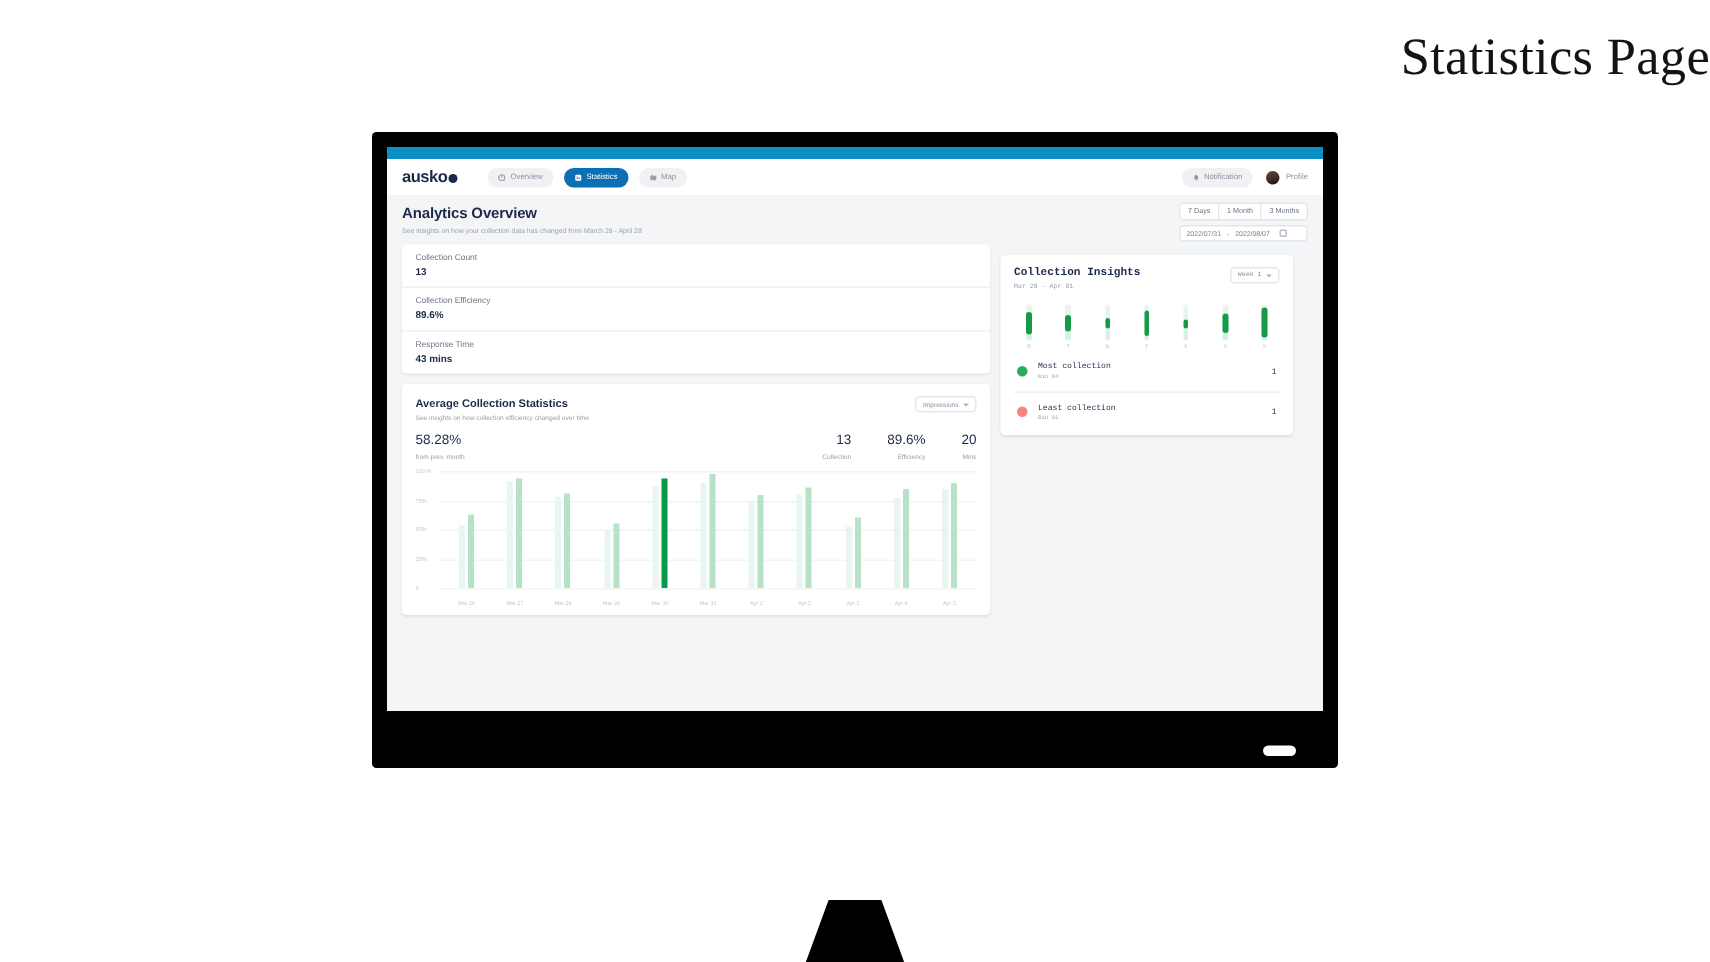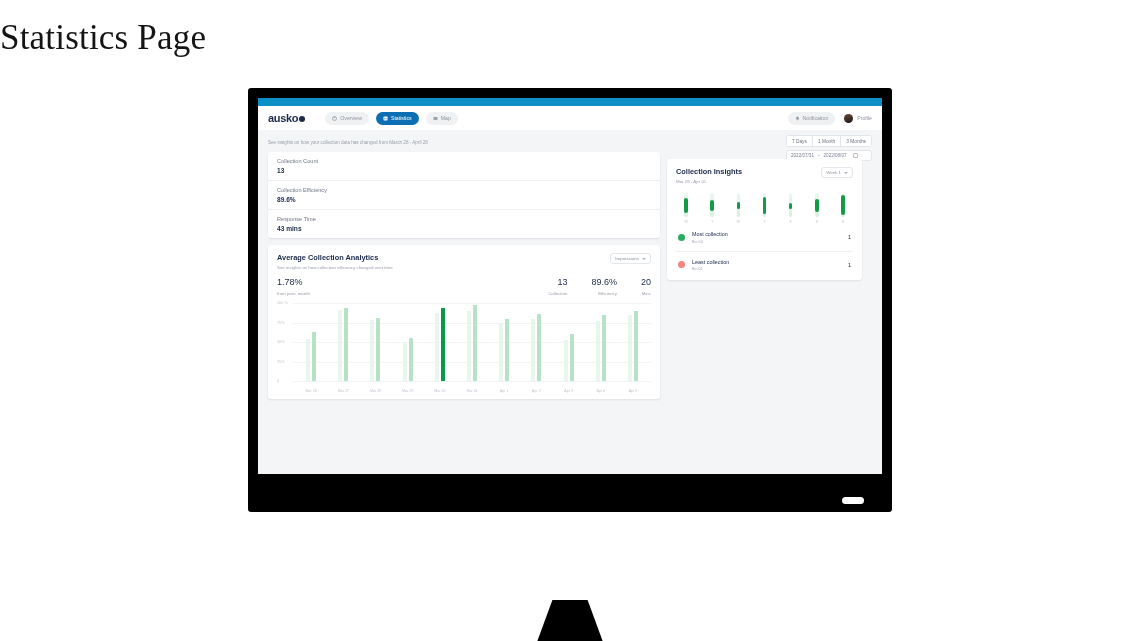--- a/index.html
+++ b/index.html
@@ -1,21 +1,21 @@
 <!DOCTYPE html>
 <html><head>
 <meta charset="utf-8">
 <style>
   * { box-sizing: border-box; margin: 0; padding: 0; }
   html, body { width: 1140px; height: 641px; background: #ffffff; overflow: hidden; }
   body { font-family: "Liberation Sans", sans-serif; }
 
   .page-title {
     position: absolute; top: 18px; left: 0; width: 1140px;
-    text-align: left; font-family: "Liberation Serif", serif;
+    text-align: right; font-family: "Liberation Serif", serif;
     font-size: 35px; font-weight: 400; color: #141414; letter-spacing: .2px;
   }
 
   
   .monitor { position: absolute; left: 248px; top: 88px; width: 644px; height: 424px; }
   .bezel {
     position: absolute; inset: 0; background: #000000; border-radius: 3px;
     padding: 10px 10px 28px 10px;
   }
   .led {
@@ -131,21 +131,21 @@
   .bars { position: absolute; left: 18px; right: 2px; bottom: 12px; top: 2px; display: flex; }
   .group { flex: 1; display: flex; justify-content: center; align-items: flex-end; gap: 2px; }
   .bar { width: 4px; border-radius: .5px; }
   .bar.pale { background: #e9f6ee; }
   .bar.mid { background: #b7e2c6; }
   .bar.dark { background: #089949; }
   .xlabels { position: absolute; left: 18px; right: 2px; bottom: 0; display: flex; }
   .xlabels div { flex: 1; text-align: center; font-size: 3.6px; color: #c2c6cf; }
 
   
-  .ins { padding: 8px 9px 2px 9px; position: relative; }
+  .ins { padding: 8px 9px 2px 9px; position: relative; font-family: Liberation Mono, monospace; }
   .weekbars { display: flex; justify-content: space-between; margin-top: 9px; padding: 0 4px; }
   .wb { width: 12px; text-align: center; }
   .wb .track { width: 3.6px; height: 24px; margin: 0 auto; background: linear-gradient(#eaf7ef,#d6f0e0); border-radius: 2px; position: relative; }
   .wb .fillbar { position: absolute; left: 0; width: 100%; background: #159b48; border-radius: 2px; }
   .wb .d { font-size: 3.8px; color: #c2c6cf; margin-top: 3px; }
   .insrow { display: flex; align-items: center; padding: 7px 2px; border-bottom: 1px solid #eef0f3; }
   .insrow:last-child { border-bottom: none; }
   .dot { width: 7px; height: 7px; border-radius: 50%; margin-right: 7px; flex: none; }
   .dot.g { background: #2bab5d; }
   .dot.r { background: #f4867f; }
@@ -210,20 +210,21 @@
             <span>Notification</span>
           </div>
           <div style="display:flex;align-items:center;gap:4px">
             <span class="avatar"></span>
             <span class="profile-label">Profile</span>
           </div>
         </div>
       </div>
 
       <div class="content">
+        <div class="h1">Analytics Overview</div>
         <div class="sub">See insights on how your collection data has changed from March 28 - April 28</div>
 
         <div class="range">
           <div class="seg">
             <div>7 Days</div>
             <div>1 Month</div>
             <div>3 Months</div>
           </div>
           <div class="daterange">
             <span>2022/07/31</span>
@@ -245,30 +246,30 @@
                 <div class="stat-label">Collection Efficiency</div>
                 <div class="stat-value">89.6%</div>
               </div>
               <div class="statrow">
                 <div class="stat-label">Response Time</div>
                 <div class="stat-value">43 mins</div>
               </div>
             </div>
 
             <div class="card eff" style="margin-top:7px">
-              <div class="h2">Average Collection Analytics</div>
+              <div class="h2">Average Collection Statistics</div>
               <div class="h2-sub">See insights on how collection efficiency changed over time</div>
               <div class="dd">
                 <span>Impressions</span>
                 <span class="chev"></span>
               </div>
 
               <div class="kpi-row">
                 <div class="kpi-main">
-                  <div class="v">1.78%</div>
+                  <div class="v">58.28%</div>
                   <div class="l">from prev. month</div>
                 </div>
                 <div class="kpi-rest">
                   <div class="kpi">
                     <div class="v">13</div>
                     <div class="l">Collection</div>
                   </div>
                   <div class="kpi">
                     <div class="v">89.6%</div>
                     <div class="l">Efficiency</div>

